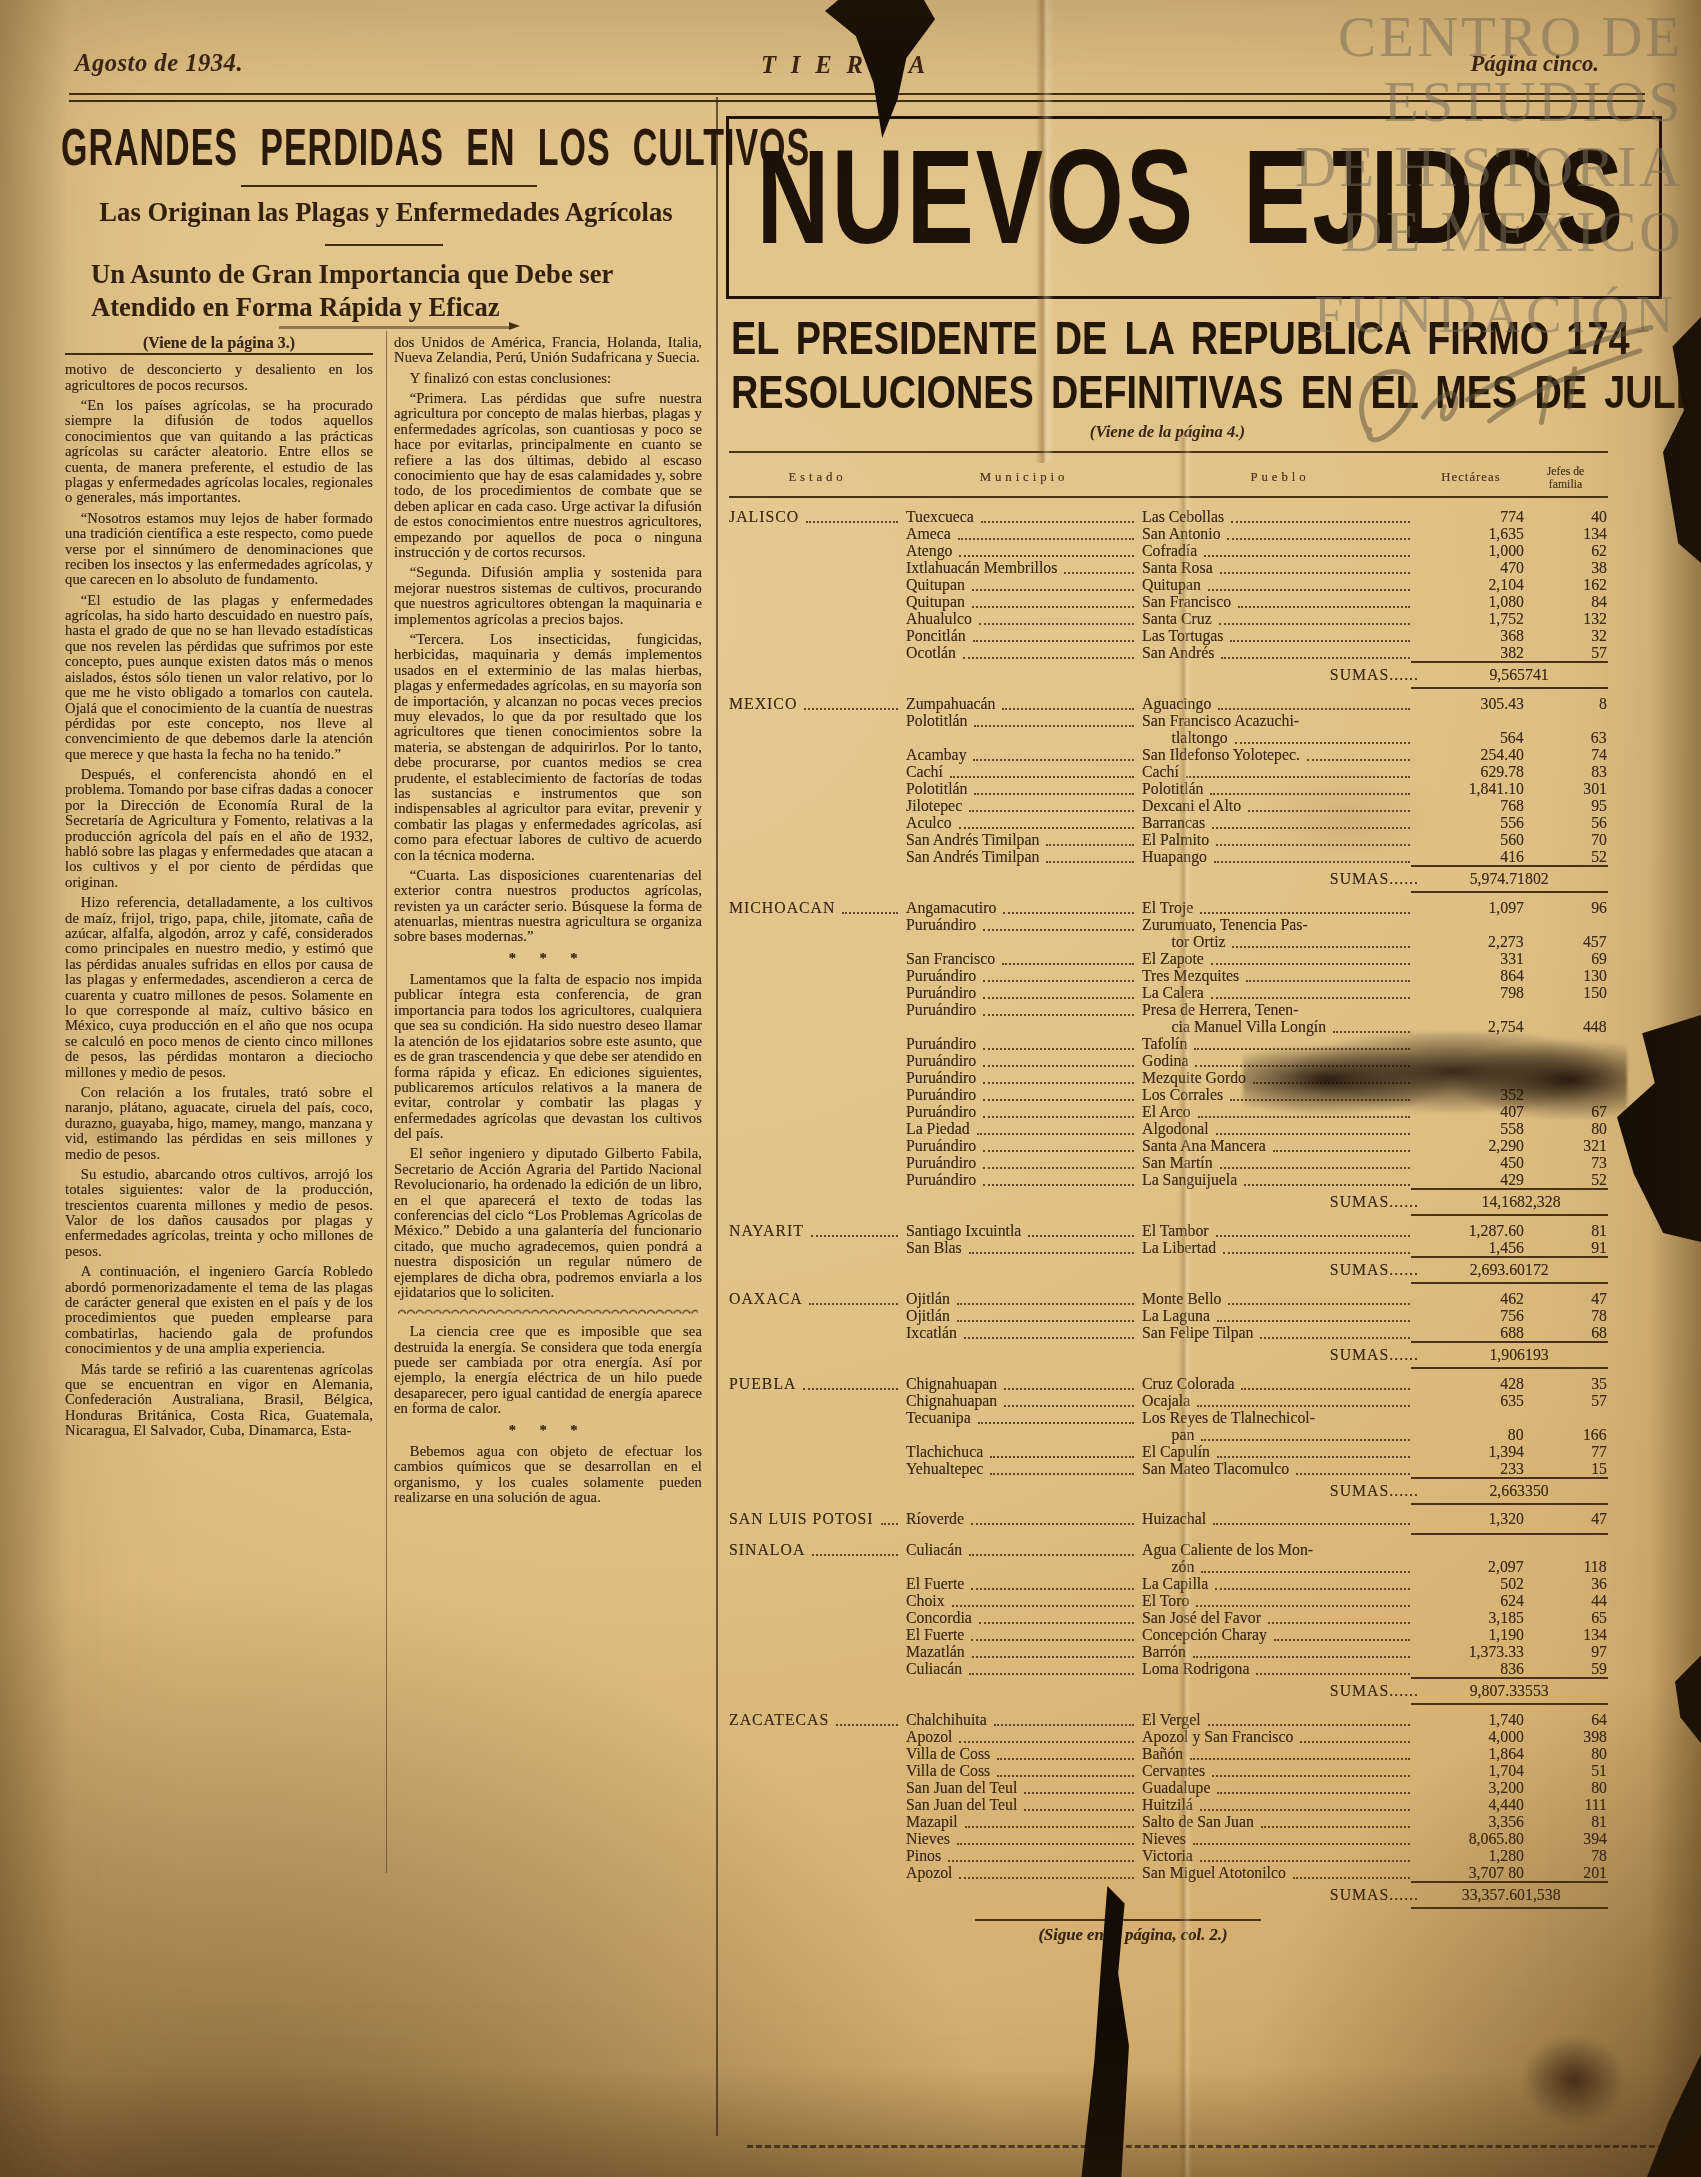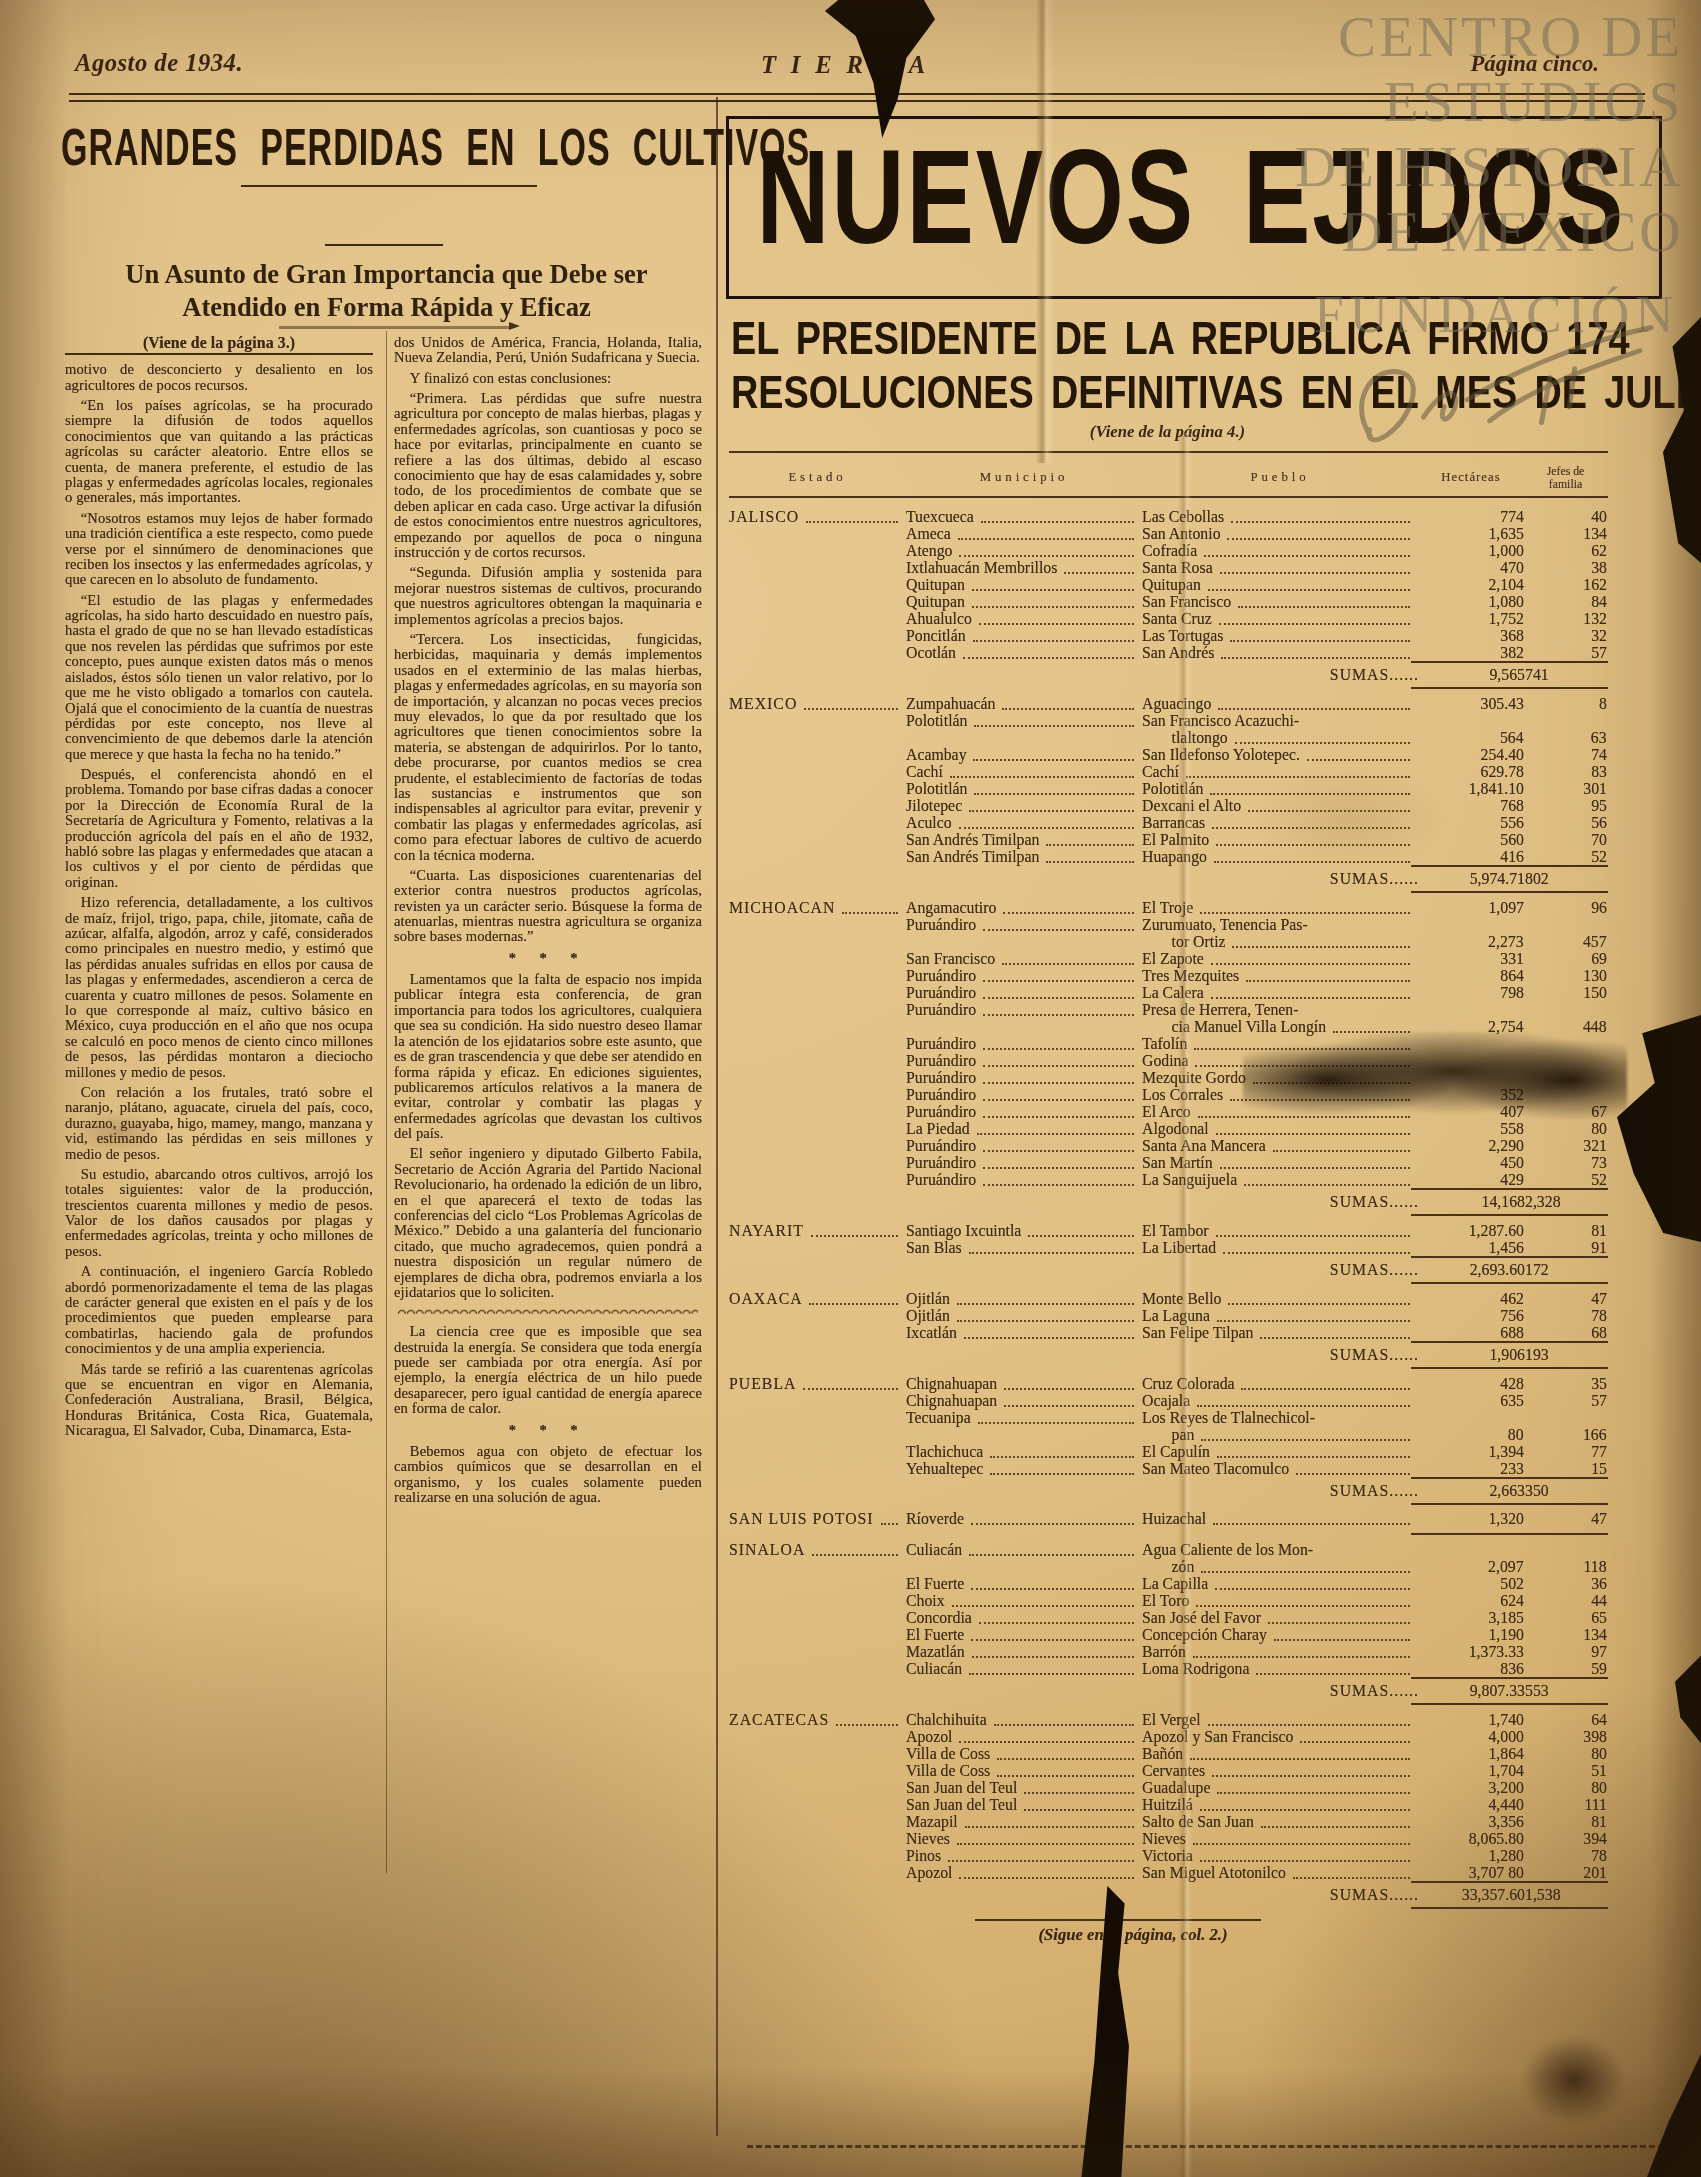--- a/index.html
+++ b/index.html
@@ -30,21 +30,21 @@
     color:rgba(122,112,92,.55);font-family:"Liberation Serif",serif;pointer-events:none;}
   .wm-sig{position:absolute;left:1320px;top:325px;z-index:60;transform:rotate(-7deg);opacity:.65;pointer-events:none;}
   
   .la-head{position:absolute;left:61px;top:118px;width:650px;text-align:center;
     font-family:"Liberation Sans",sans-serif;font-weight:bold;font-size:34px;color:#2a1a0a;
     letter-spacing:1px;word-spacing:11.8px;transform:scaleY(1.5);transform-origin:center top;white-space:nowrap;}
   .la-rule1{position:absolute;left:241px;top:185px;width:296px;border-top:2px solid #402c14;}
   .la-sub1{position:absolute;left:61px;top:197px;width:650px;text-align:center;
     font-weight:bold;font-size:26.6px;color:#33210f;}
   .la-rule2{position:absolute;left:325px;top:244px;width:118px;border-top:2px solid #402c14;}
-  .la-sub2{position:absolute;left:91px;top:258px;width:591px;text-align:center;
+  .la-sub2{position:absolute;left:91px;top:258px;width:591px;
     font-weight:bold;font-size:26.6px;line-height:32.5px;color:#33210f;}
   .flourish{position:absolute;left:279px;top:326px;width:231px;height:3px;background:#44301685;}
   .flourish::after{content:"";position:absolute;right:-9.9px;top:-3.9px;border-left:11.8px solid #443016;
     border-top:4.9px solid transparent;border-bottom:4.9px solid transparent;}
   .col{position:absolute;top:335px;width:308px;height:1581px;overflow:hidden;
     text-align:justify;font-size:14.6px;line-height:15.4px;letter-spacing:0.1px;color:#3b2817;
     text-shadow:0 0 0.6px rgba(59,40,23,.55);}
   #col1{left:65px;}  #col2{left:394px;}
   .col p{margin:0 0 4.9px 0;}
   .bp{text-indent:15.8px;}
@@ -132,20 +132,21 @@
   <div class="m-date ink">Agosto de 1934.</div>
   <div class="m-title ink">TIERRA</div>
   <div class="m-page ink">Página cinco.</div>
   <div class="rule-double"></div>
 
   <div class="vsep-main"></div>
   <div class="vsep-cols"></div>
 
   <div class="la-head">GRANDES PERDIDAS EN LOS CULTIVOS</div>
   <div class="la-rule1"></div>
+  <div class="la-sub1">Las Originan las Plagas y Enfermedades Agrícolas</div>
   <div class="la-rule2"></div>
   <div class="la-sub2">Un Asunto de Gran Importancia que Debe ser Atendido en Forma Rápida y Eficaz</div>
   <div class="flourish"></div>
   <div class="col" id="col1">
       <p class="cont">(Viene de la página 3.)</p>
       <p class="bp bp0">motivo de desconcierto y desaliento en los agricultores de pocos recursos.</p>
       <p class="bp">“En los países agrícolas, se ha procurado siempre la difusión de todos aquellos conocimientos que van quitando a las prácticas agrícolas su carácter aleatorio. Entre ellos se cuenta, de manera preferente, el estudio de las plagas y enfermedades agrícolas locales, regionales o generales, más importantes.</p>
       <p class="bp">“Nosotros estamos muy lejos de haber formado una tradición científica a este respecto, como puede verse por el sinnúmero de denominaciones que reciben los insectos y las enfermedades agrícolas, y que carecen en lo absoluto de fundamento.</p>
       <p class="bp">“El estudio de las plagas y enfermedades agrícolas, ha sido harto descuidado en nuestro país, hasta el grado de que no se han llevado estadísticas que nos revelen las pérdidas que sufrimos por este concepto, pues aunque existen datos más o menos aislados, éstos sólo tienen un valor relativo, por lo que me he visto obligado a tomarlos con cautela. Ojalá que el conocimiento de la cuantía de nuestras pérdidas por este concepto, nos lleve al convencimiento de que debemos darle la atención que merece y que hasta la fecha no ha tenido.”</p>
       <p class="bp">Después, el conferencista ahondó en el problema. Tomando por base cifras dadas a conocer por la Dirección de Economía Rural de la Secretaría de Agricultura y Fomento, relativas a la producción agrícola del país en el año de 1932, habló sobre las plagas y enfermedades que atacan a los cultivos y el por ciento de pérdidas que originan.</p>

